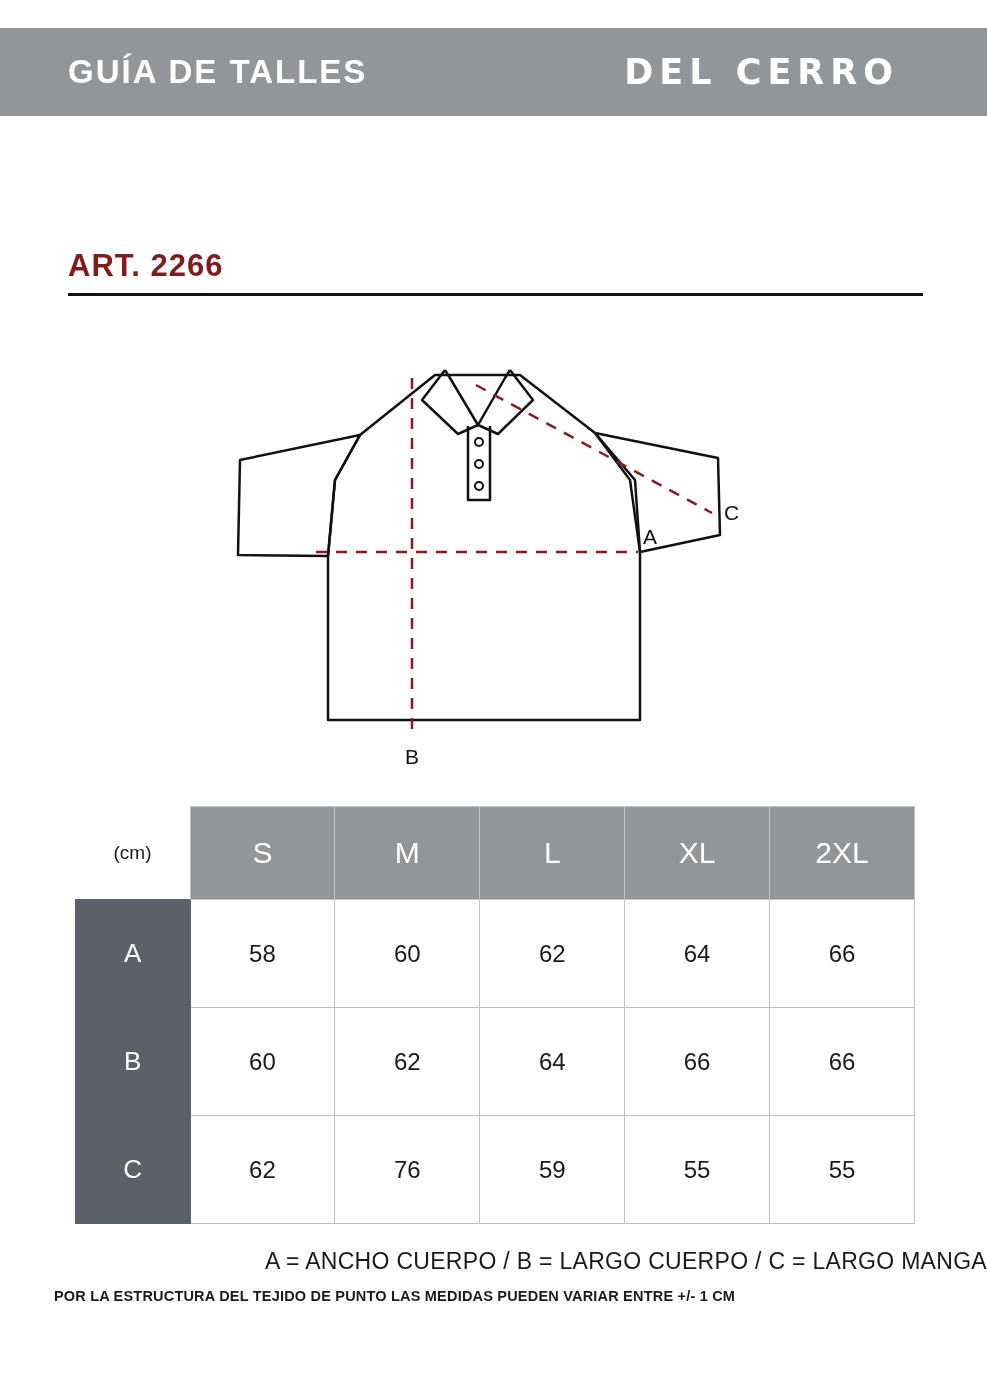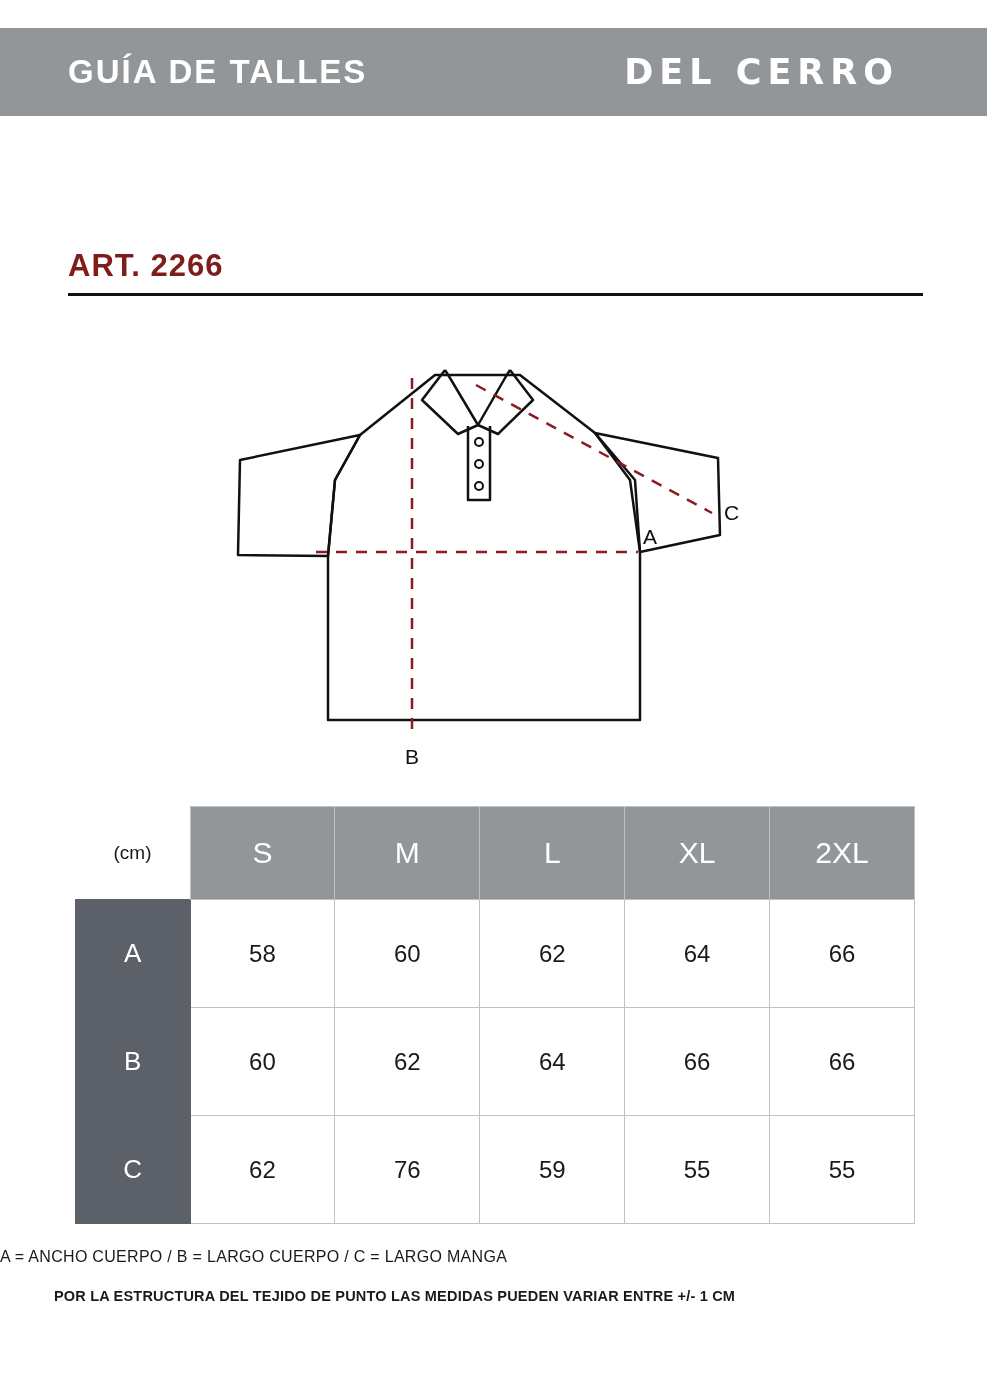--- a/index.html
+++ b/index.html
@@ -122,22 +122,22 @@
     color: #1a1a1a;
     height: 105px;
     background: #ffffff;
   }
   
   .legend {
     position: absolute;
     left: 0;
     top: 1248px;
     width: 987px;
-    text-align: left;
-    font-size: 16px;
+    text-align: right;
+    font-size: 23px;
     letter-spacing: 0.3px;
     color: #1a1a1a;
   }
   .disclaimer {
     position: absolute;
     left: 0;
     top: 1288px;
     width: 789px;
     text-align: center;
     font-size: 14.5px;

